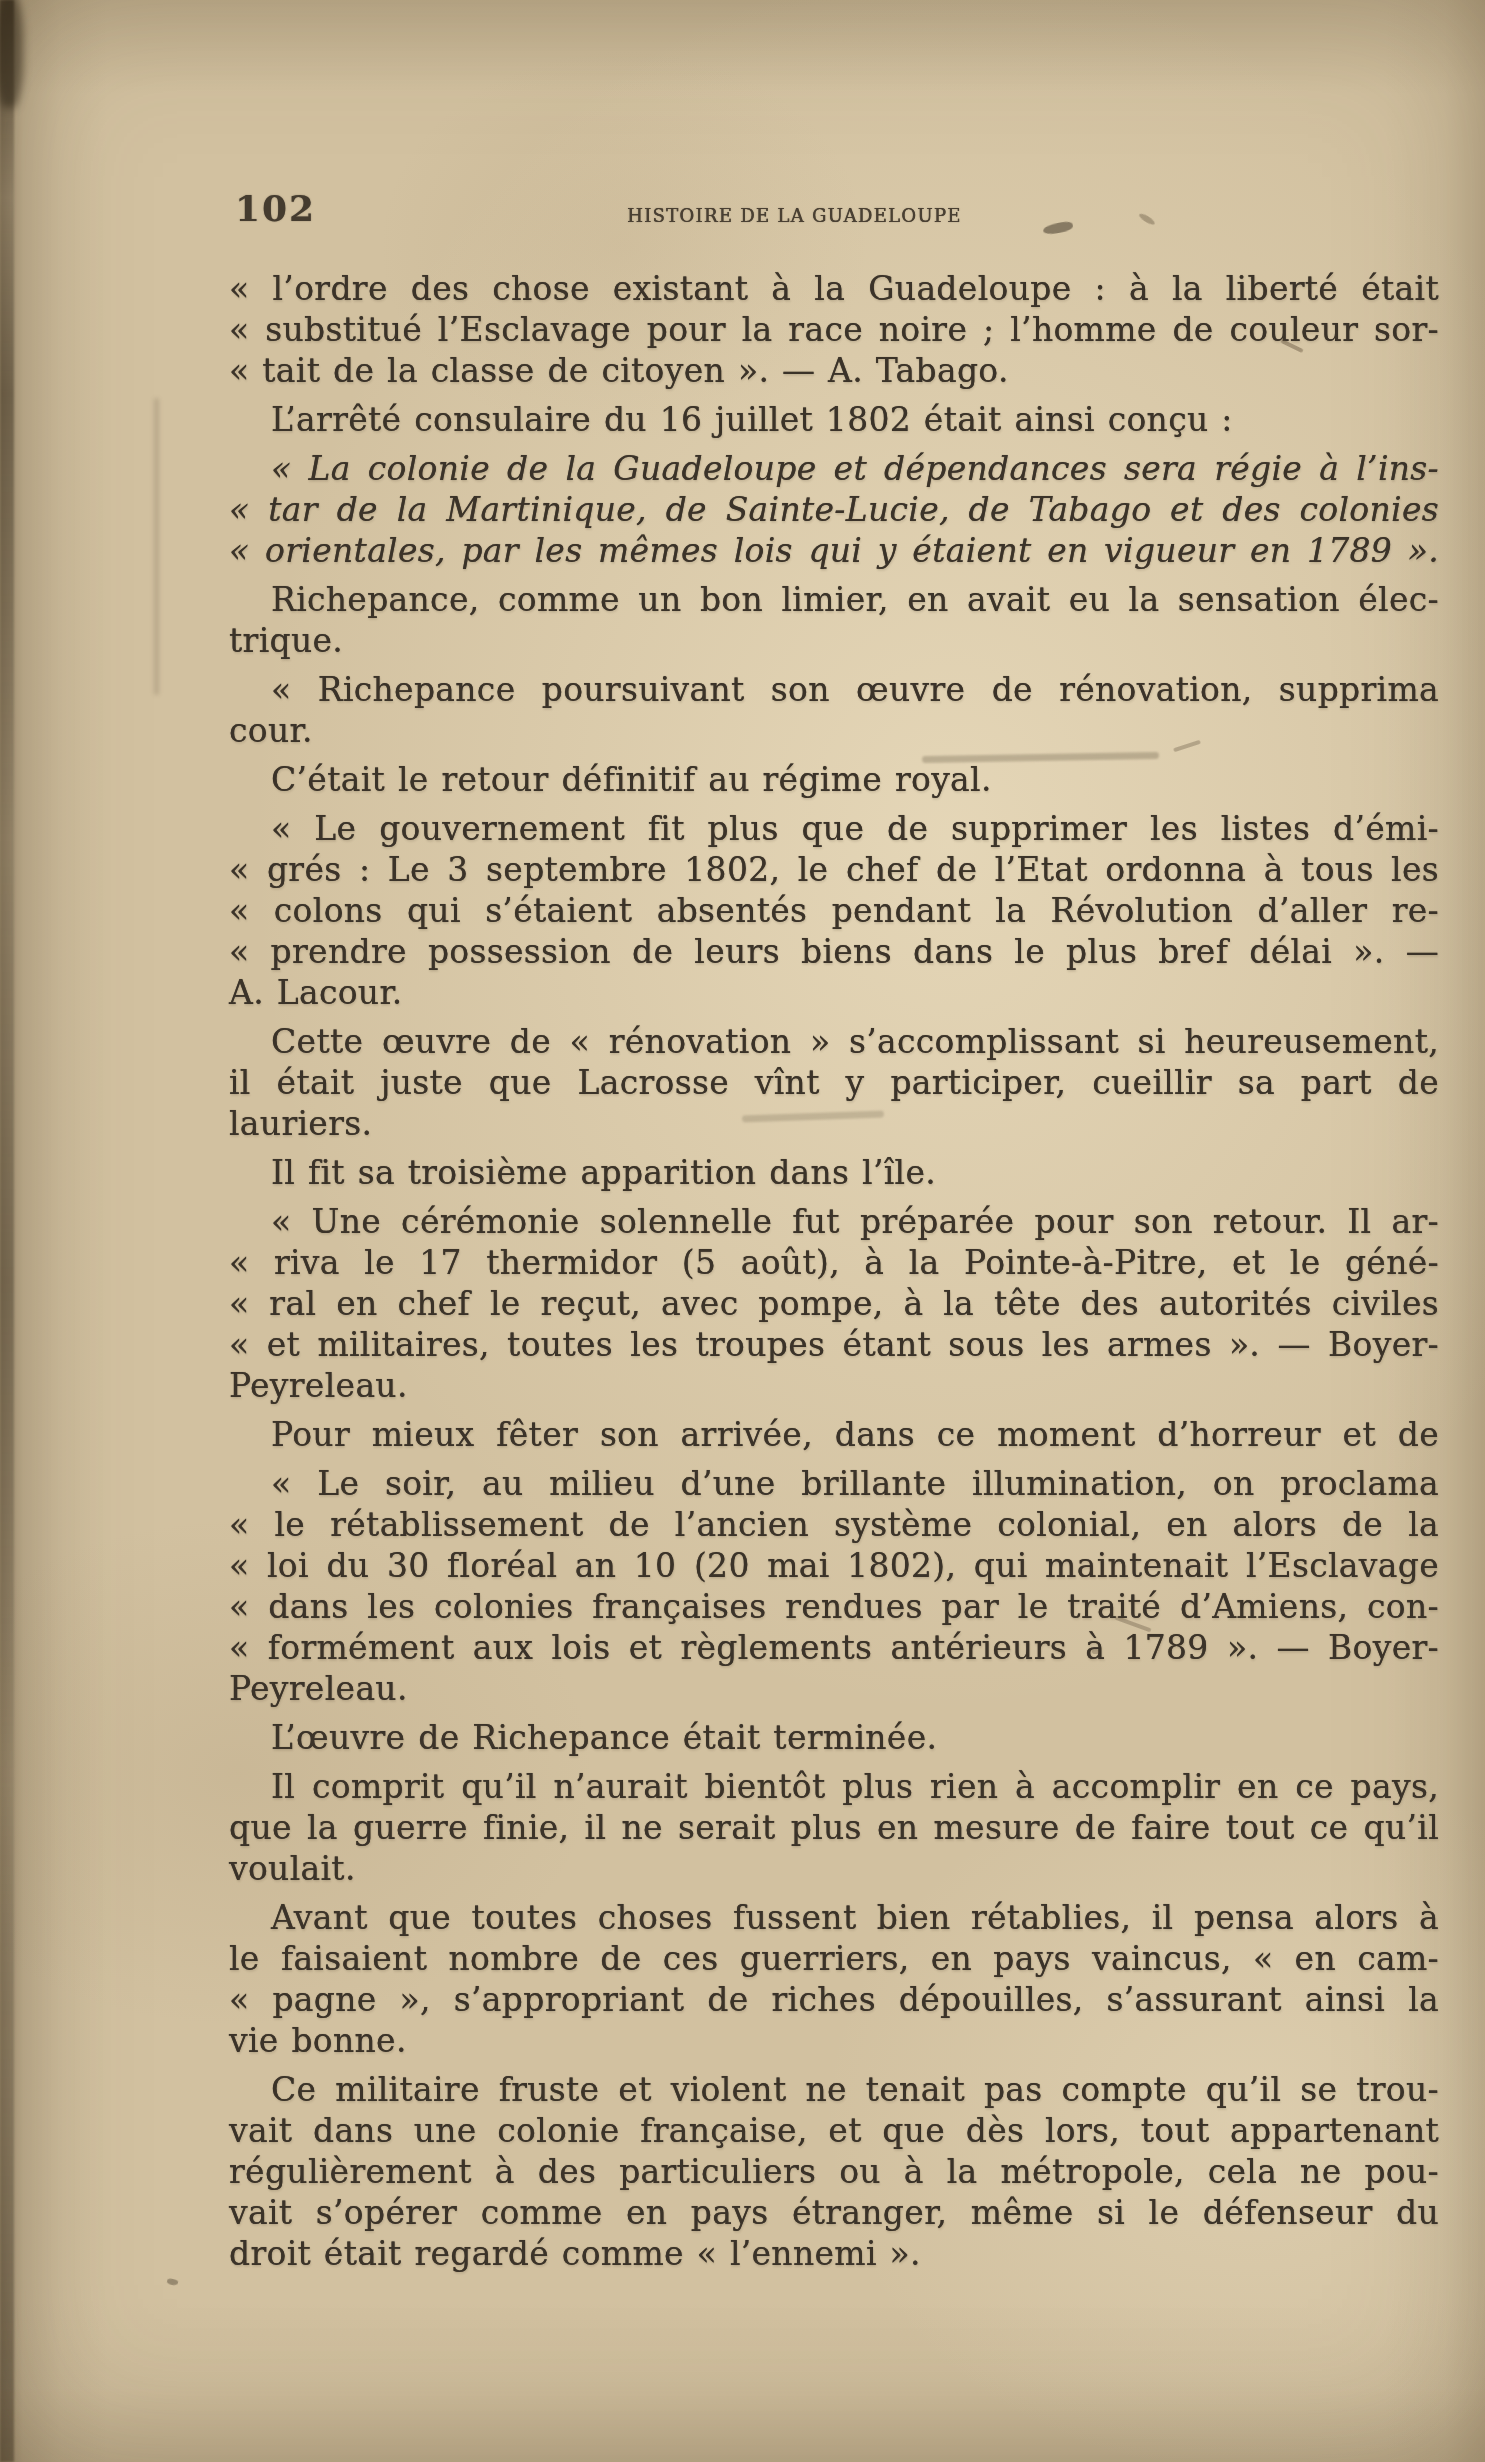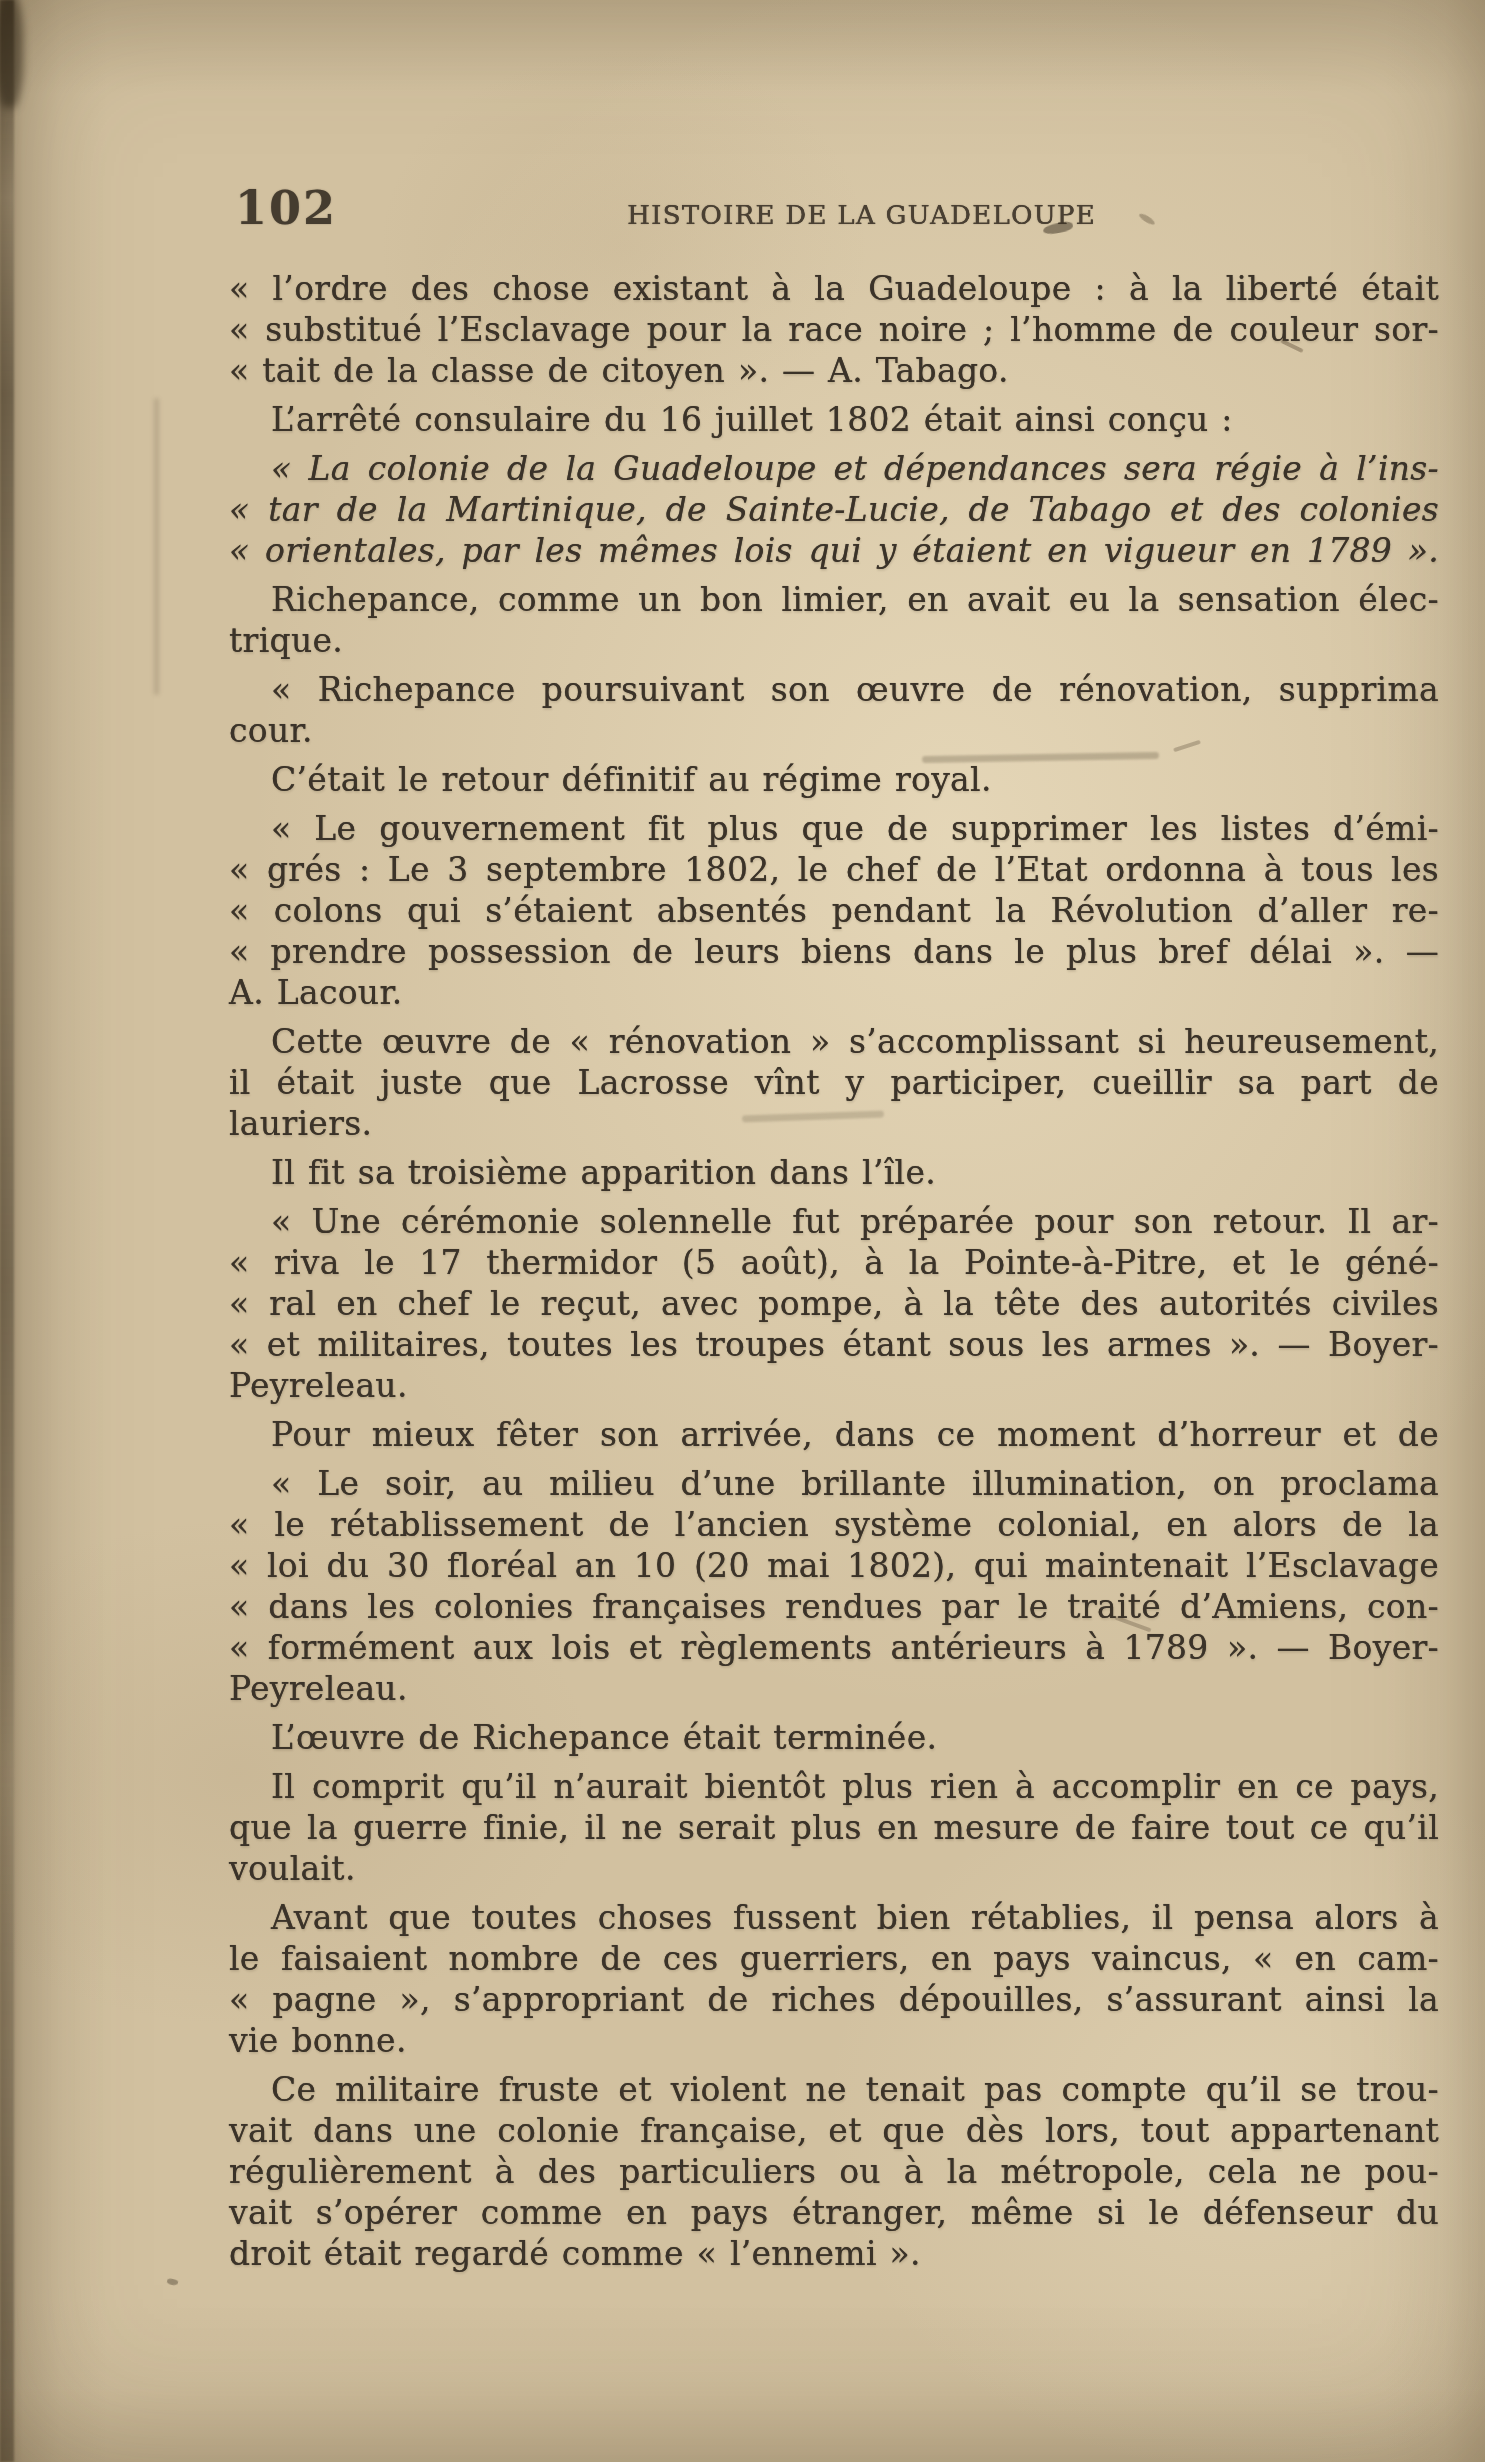--- a/index.html
+++ b/index.html
@@ -16,27 +16,27 @@
       radial-gradient(512px 364px at 16% 72%, rgba(158,136,102,0.16), rgba(158,136,102,0) 70%),
       radial-gradient(351px 283px at 42% 10%, rgba(163,141,106,0.14), rgba(163,141,106,0) 70%),
       linear-gradient(90deg, rgba(84,66,42,0.42) 0px, rgba(84,66,42,0.16) 23px, rgba(84,66,42,0.05) 61px, rgba(84,66,42,0) 108px),
       linear-gradient(270deg, rgba(118,98,68,0.20) 0px, rgba(118,98,68,0.05) 40px, rgba(118,98,68,0) 101px),
       linear-gradient(180deg, rgba(108,88,58,0.18) 0px, rgba(108,88,58,0) 94px),
       linear-gradient(0deg, rgba(108,88,58,0.20) 0px, rgba(108,88,58,0.05) 74px, rgba(108,88,58,0) 162px);
     box-shadow: inset 0 0 148px rgba(90,72,46,0.26);
   }
   .pageno{
     position:absolute;left:235px;top:189px;
-    font-size:46px;line-height:38px;font-weight:bold;letter-spacing:2px;
+    font-size:36px;line-height:38px;font-weight:bold;letter-spacing:2px;
     color:#453c2f;
     text-shadow:0 0 1.3px rgba(64,54,40,0.6);
   }
   .running-title{
     position:absolute;left:627px;top:202px;
-    font-size:26px;line-height:27px;letter-spacing:1.3px;
+    font-size:18px;line-height:27px;letter-spacing:1.3px;
     color:#4a4033;
     text-shadow:0.4px 0 0 #4a4033, 0 0 1.3px rgba(74,64,51,0.55);
     white-space:nowrap;
   }
   .text-block{
     position:absolute;left:229px;top:268px;width:1210px;
   }
   .ln{
     height:41px;line-height:41px;
     font-size:33px;

